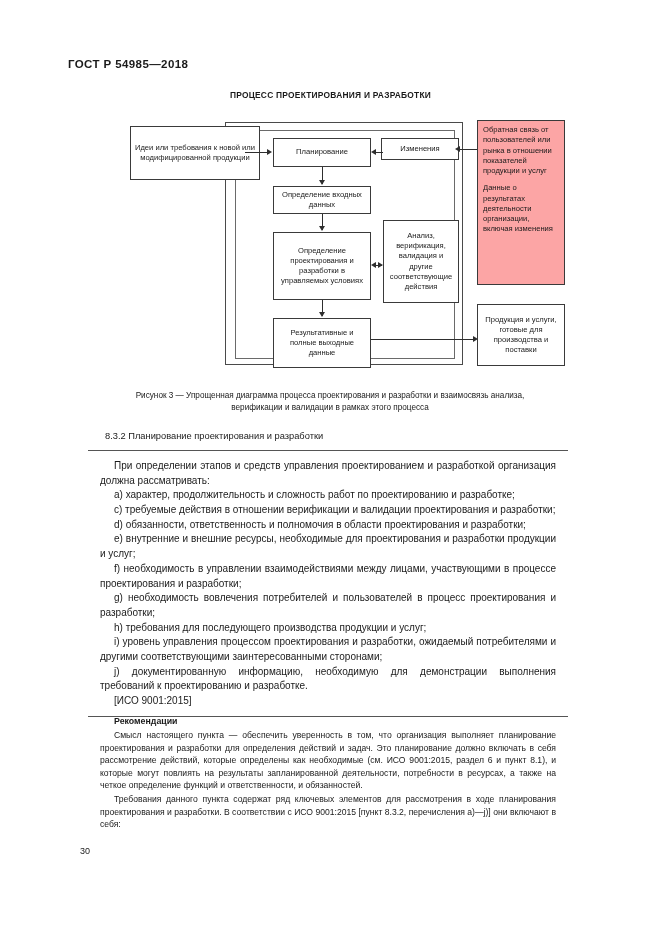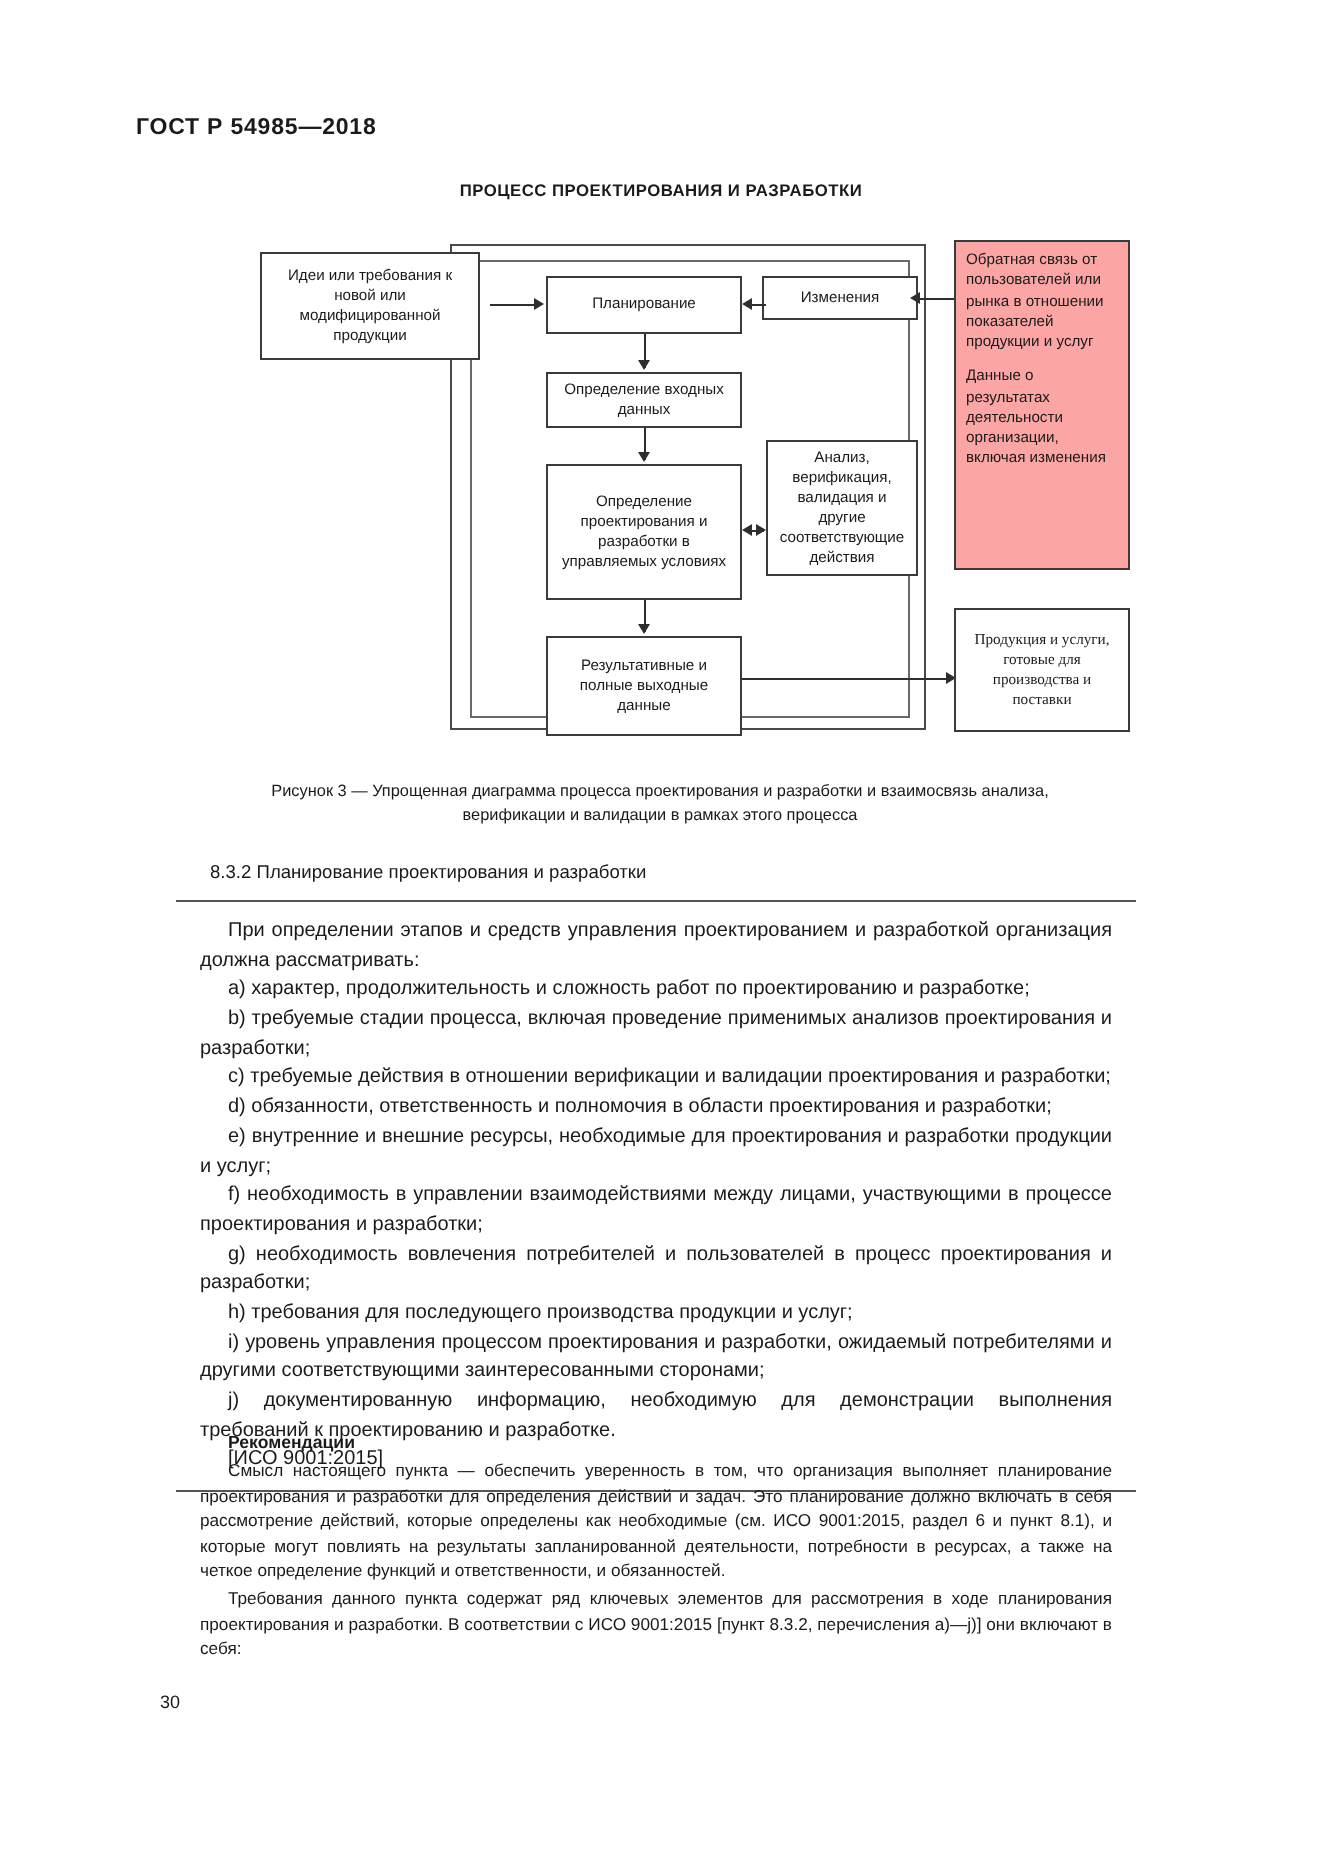--- a/index.html
+++ b/index.html
@@ -193,21 +193,21 @@
   <div class="doc-header">ГОСТ Р 54985—2018</div>
 
   <div class="figure-title">ПРОЦЕСС ПРОЕКТИРОВАНИЯ И РАЗРАБОТКИ</div>
 
   <div class="diagram">
 
     <div class="frame" style="left:130px; top:4px; width:238px; height:243px;"></div>
 
     <div class="frame" style="left:140px; top:12px; width:220px; height:229px; border-color:#6a6a6a;"></div>
 
-    <div class="box" style="left:35px; top:8px; width:110px; height:54px;">
+    <div class="box" style="left:35px; top:8px; width:130px; height:54px;">
       <span>Идеи или требования к новой или модифицированной продукции</span>
     </div>
 
     <div class="ln h" style="left:150px; top:34px; width:24px;"></div>
     <div class="arrow right" style="left:172px; top:31px;"></div>
 
     <div class="box" style="left:178px; top:20px; width:98px; height:29px;">
       <span>Планирование</span>
     </div>
 
@@ -228,21 +228,21 @@
       <span>Определение входных данных</span>
     </div>
 
     <div class="ln v" style="left:227px; top:96px; height:16px;"></div>
     <div class="arrow down" style="left:224px; top:108px;"></div>
 
     <div class="box" style="left:178px; top:114px; width:98px; height:68px;">
       <span>Определение проектирования и разработки в управляемых условиях</span>
     </div>
 
-    <div class="box" style="left:288px; top:102px; width:76px; height:68px;">
+    <div class="box" style="left:288px; top:102px; width:76px; height:83px;">
       <span>Анализ, верификация, валидация и другие соответствующие действия</span>
     </div>
 
     <div class="ln h" style="left:281px; top:147px; width:6px;"></div>
     <div class="arrow left" style="left:276px; top:144px;"></div>
     <div class="arrow right" style="left:283px; top:144px;"></div>
 
     <div class="ln v" style="left:227px; top:182px; height:16px;"></div>
     <div class="arrow down" style="left:224px; top:194px;"></div>
 
@@ -251,37 +251,36 @@
     </div>
 
     <div class="ln h" style="left:276px; top:221px; width:104px;"></div>
     <div class="arrow right" style="left:378px; top:218px;"></div>
 
     <div class="note-box" style="left:382px; top:2px; width:88px; height:165px;">
       <p>Обратная связь от пользователей или рынка в отношении показателей продукции и услуг</p>
       <p>Данные о результатах деятельности организации, включая изменения</p>
     </div>
 
-    <div class="box" style="left:382px; top:186px; width:88px; height:62px;font-family:Liberation Serif, serif;">
+    <div class="box" style="left:382px; top:186px; width:88px; height:62px;">
       <span>Продукция и услуги, готовые для производства и поставки</span>
     </div>
 
   </div>
 
   <div class="caption">
     <div>Рисунок 3 — Упрощенная диаграмма процесса проектирования и разработки и взаимосвязь анализа,</div>
     <div>верификации и валидации в рамках этого процесса</div>
   </div>
 
   <div class="section-heading">8.3.2 Планирование проектирования и разработки</div>
 
   <div class="req-block">
     <p>При определении этапов и средств управления проектированием и разработкой организация должна рассматривать:</p>
     <p>a) характер, продолжительность и сложность работ по проектированию и разработке;</p>
-    <p>b) требуемые стадии процесса, включая проведение применимых анализов проектирования и разработки;</p>
     <p>c) требуемые действия в отношении верификации и валидации проектирования и разработки;</p>
     <p>d) обязанности, ответственность и полномочия в области проектирования и разработки;</p>
     <p>e) внутренние и внешние ресурсы, необходимые для проектирования и разработки продукции и услуг;</p>
     <p>f) необходимость в управлении взаимодействиями между лицами, участвующими в процессе проектирования и разработки;</p>
     <p>g) необходимость вовлечения потребителей и пользователей в процесс проектирования и разработки;</p>
     <p>h) требования для последующего производства продукции и услуг;</p>
     <p>i) уровень управления процессом проектирования и разработки, ожидаемый потребителями и другими соответствующими заинтересованными сторонами;</p>
     <p>j) документированную информацию, необходимую для демонстрации выполнения требований к проектированию и разработке.</p>
     <p>[ИСО 9001:2015]</p>
   </div>

